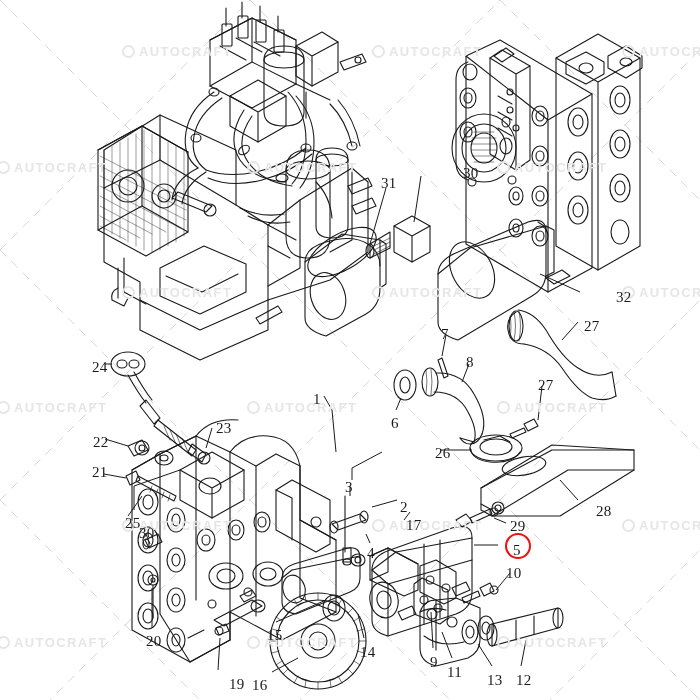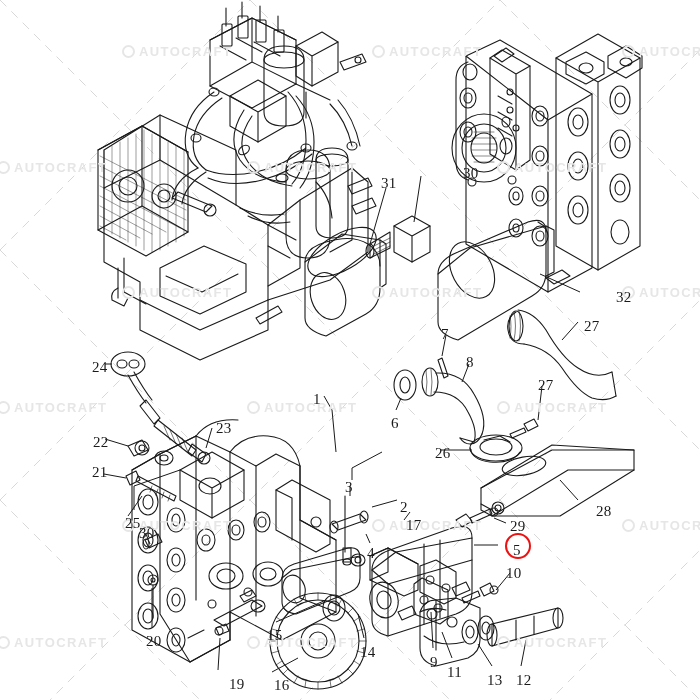--- a/index.html
+++ b/index.html
@@ -634,21 +634,21 @@
       <div class="lbl" style="left: 391px; top: 416px;">6</div>
       <div class="lbl" style="left: 441px; top: 327px;">7</div>
       <div class="lbl" style="left: 466px; top: 355px;">8</div>
       <div class="lbl" style="left: 430px; top: 655px;">9</div>
       <div class="lbl" style="left: 506px; top: 566px;">10</div>
       <div class="lbl" style="left: 447px; top: 665px;">11</div>
       <div class="lbl" style="left: 516px; top: 673px;">12</div>
       <div class="lbl" style="left: 487px; top: 673px;">13</div>
       <div class="lbl" style="left: 360px; top: 645px;">14</div>
       <div class="lbl" style="left: 267px; top: 628px;">15</div>
-      <div class="lbl" style="left: 274px; top: 678px;">16</div>
+      <div class="lbl" style="left: 252px; top: 678px;">16</div>
       <div class="lbl" style="left: 406px; top: 518px;">17</div>
       <div class="lbl" style="left: 146px; top: 634px;">20</div>
       <div class="lbl" style="left: 213px; top: 677px; margin-left: 16px;">19</div>
       <div class="lbl" style="left: 139px; top: 526px;">30</div>
       <div class="lbl" style="left: 92px; top: 465px;">21</div>
       <div class="lbl" style="left: 93px; top: 435px;">22</div>
       <div class="lbl" style="left: 216px; top: 421px; text-align: right;">23</div>
       <div class="lbl" style="left: 92px; top: 360px;">24</div>
       <div class="lbl" style="left: 125px; top: 516px;">25</div>
       <div class="lbl" style="left: 435px; top: 446px;">26</div>

